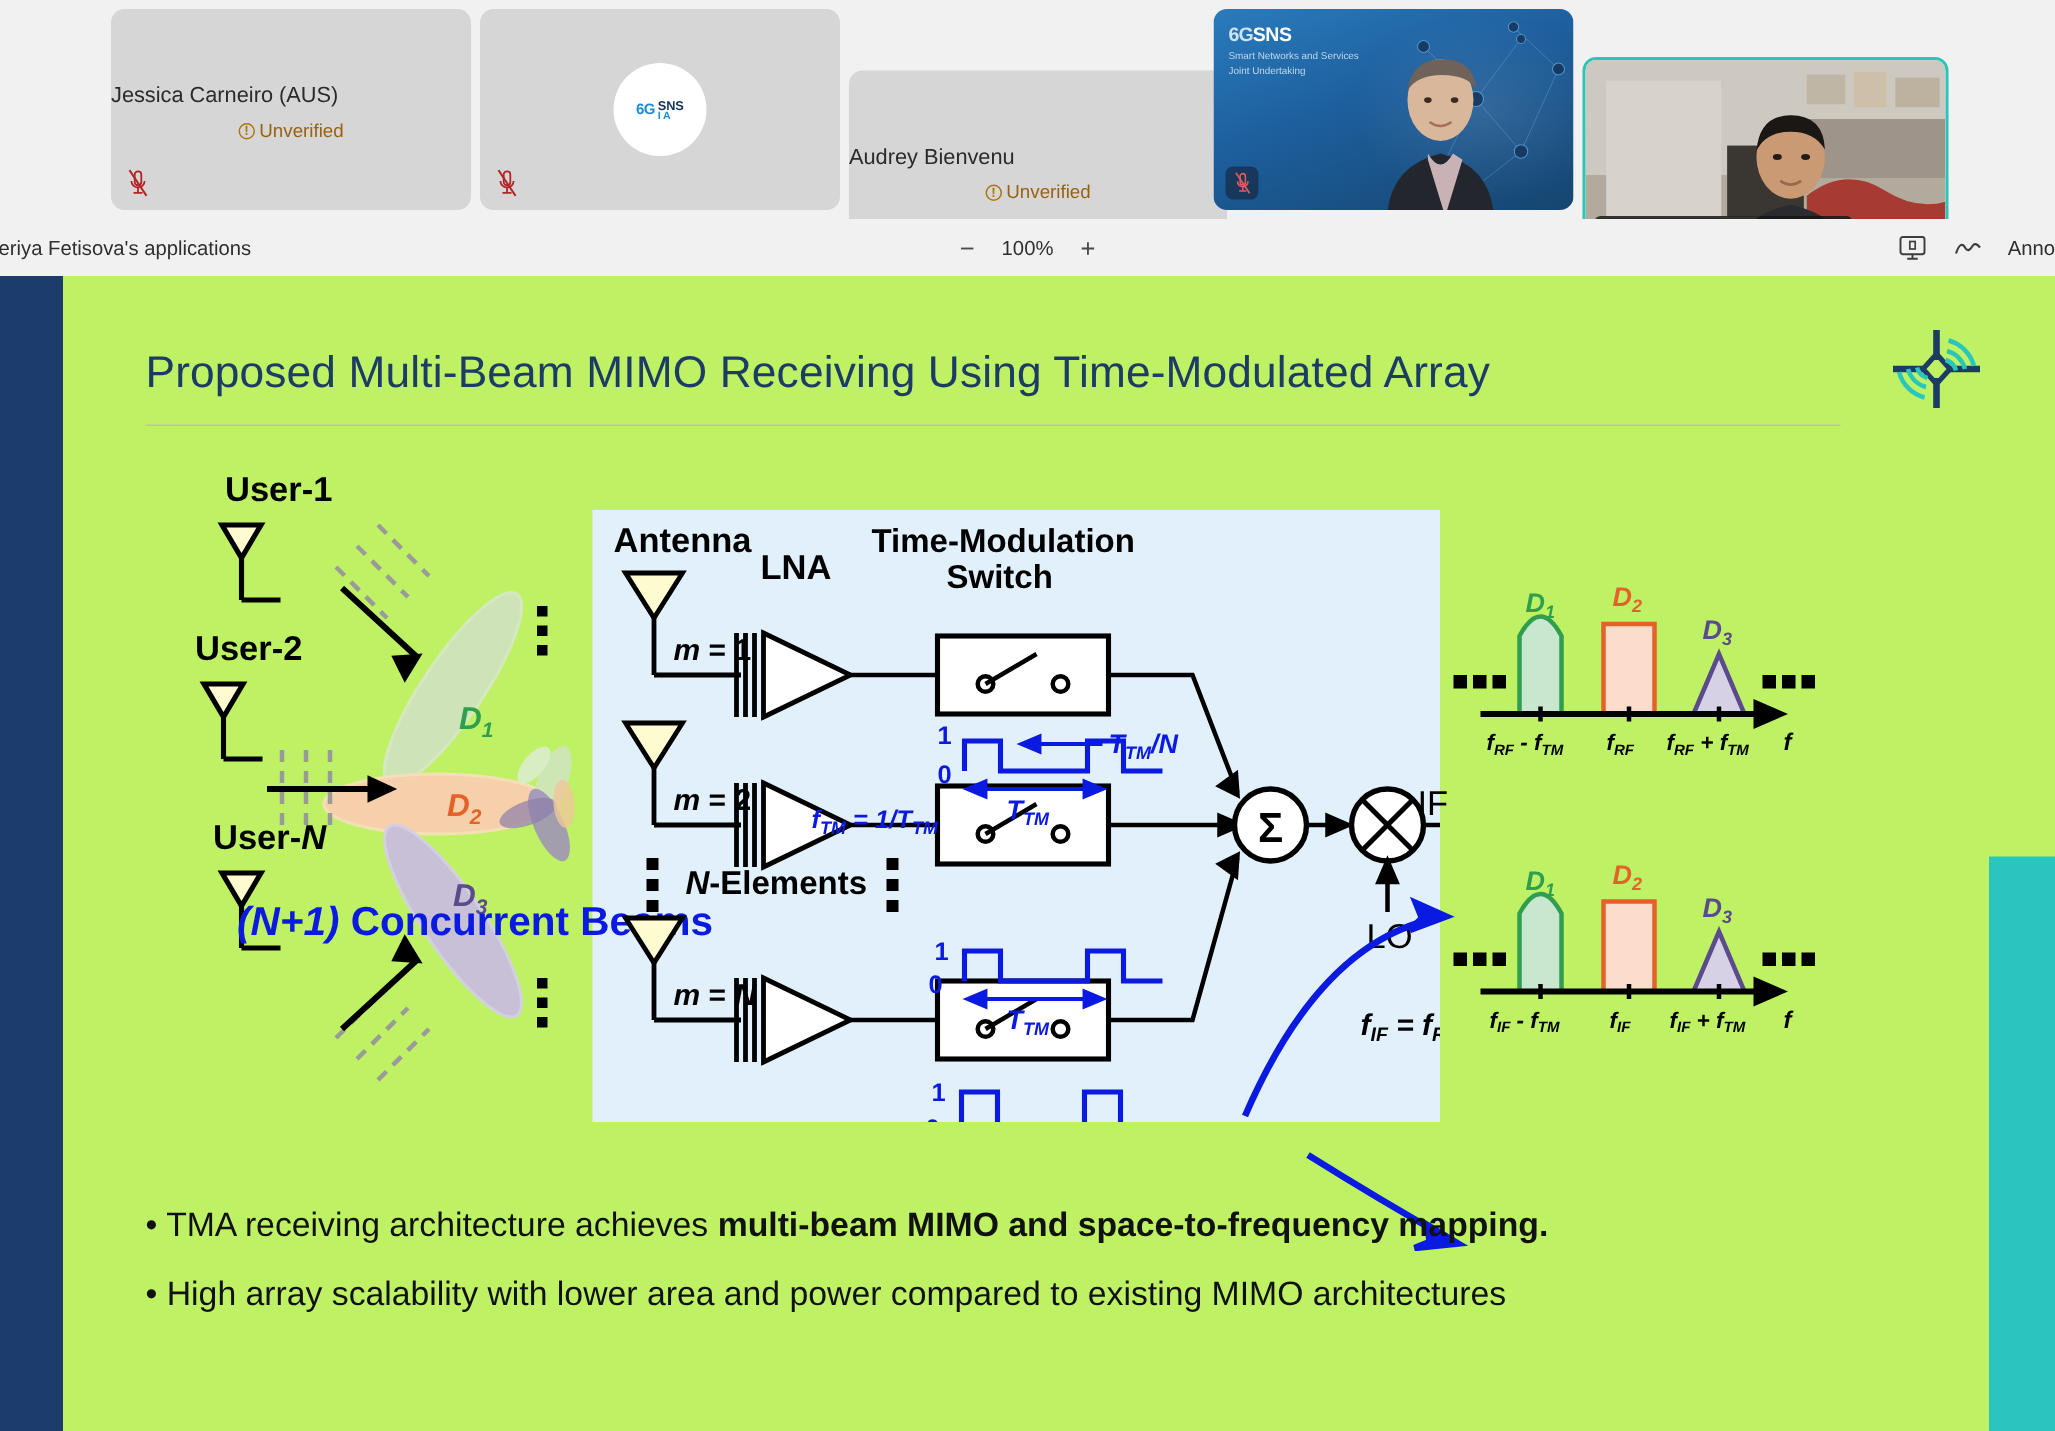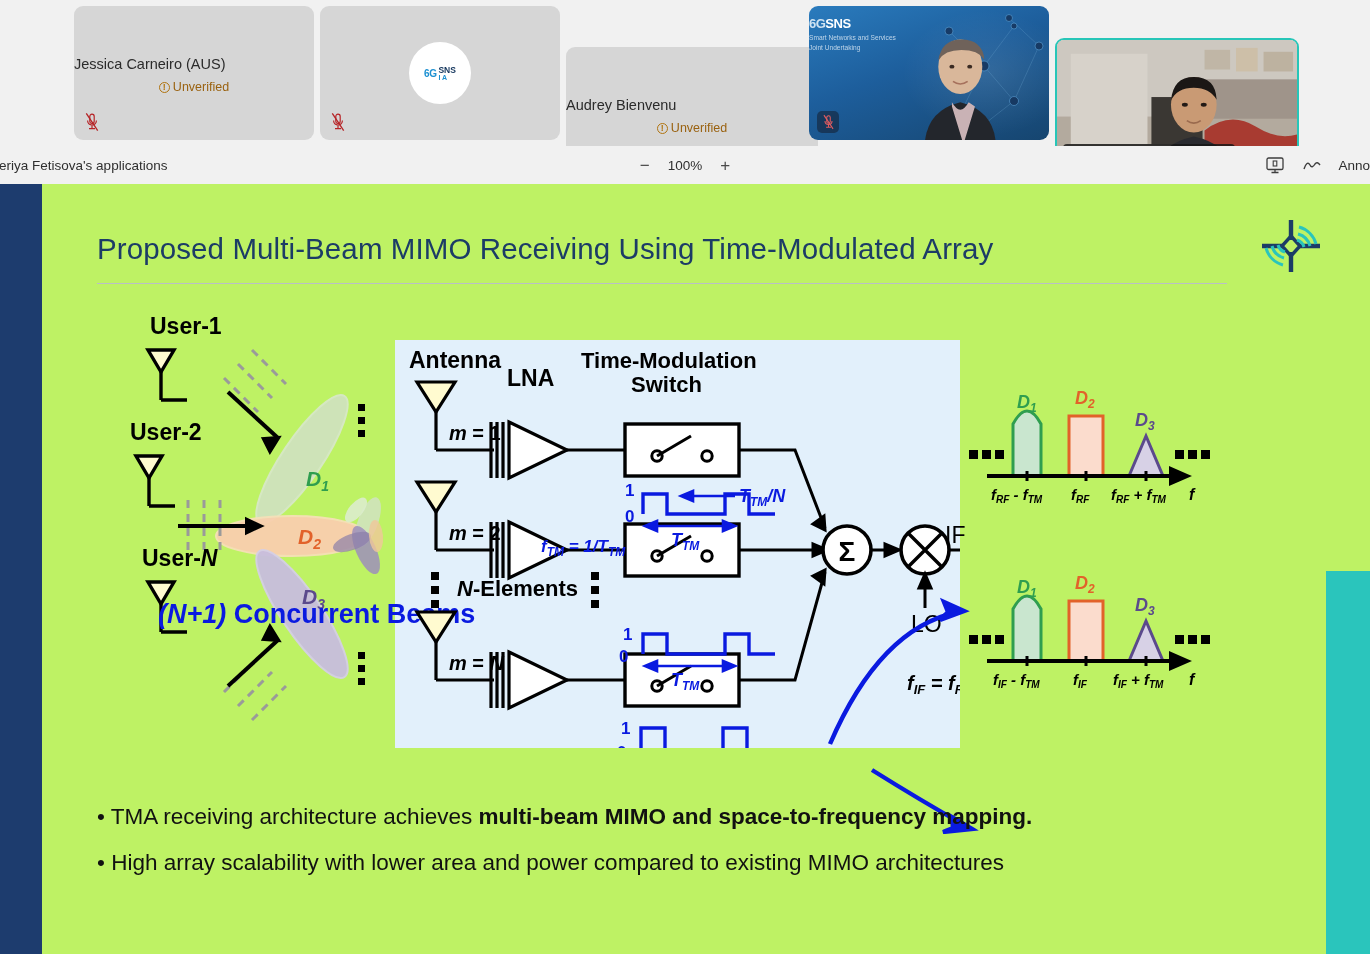--- a/index.html
+++ b/index.html
@@ -54,21 +54,21 @@
 
   
   .tile-video { overflow: hidden; }
   .vid-speaker {
     position: absolute; inset: 0;
     background:
       radial-gradient(ellipse 120px 90px at 74% 50%, rgba(255,255,255,.10), transparent 70%),
       linear-gradient(160deg,#2a7bbd 0%, #1d5e9c 45%, #16456f 100%);
   }
   .vid-dots { position: absolute; inset: 0; opacity: .85; }
-  .brand-top { position: absolute; left: 0; top: 8px; }
+  .brand-top { position: absolute; left: 10px; top: 8px; }
   .brand-6g { font-size: 13px; font-weight: 800; color: #cfe3f2; letter-spacing: -.6px; }
   .brand-sns { font-size: 13px; font-weight: 800; color: #ffffff; letter-spacing: -.3px; }
   .brand-sub { font-size: 6.6px; color: #bfd6ea; line-height: 8.4px; margin-top: 2px; }
   .person-a {
     position: absolute; left: 38%; bottom: -4px; width: 52%; height: 86%;
   }
   .mic-box-dark {
     position: absolute; left: 8px; bottom: 7px;
     width: 22px; height: 22px; border-radius: 5px; background: rgba(20,30,45,.55);
     display: flex; align-items: center; justify-content: center;

